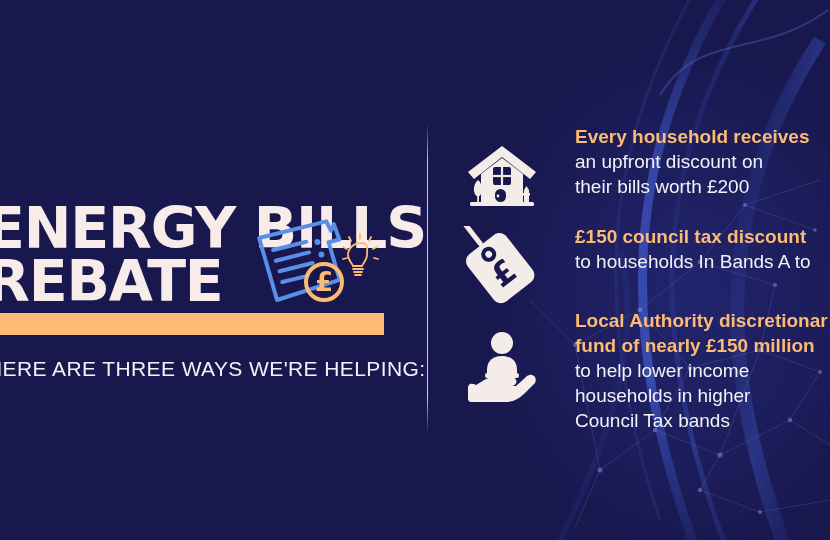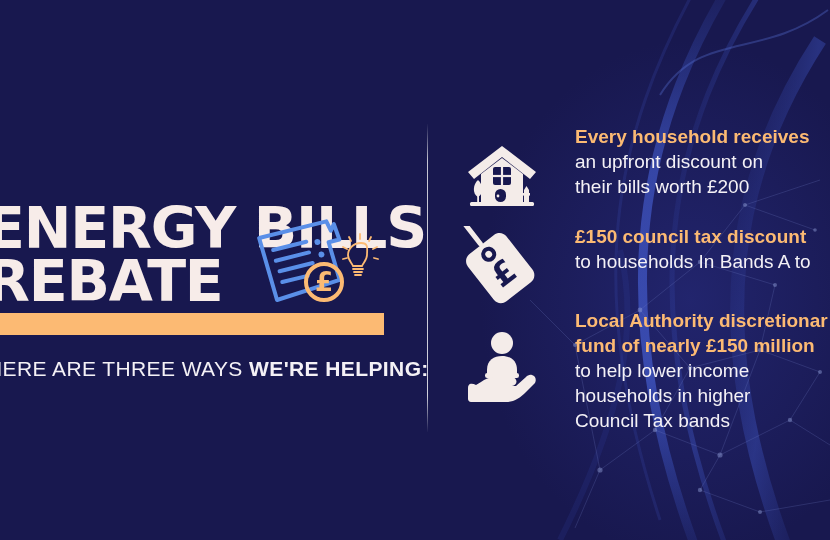--- a/index.html
+++ b/index.html
@@ -72,21 +72,21 @@
     left: -13px;
     top: 357px;
     width: 420px;
     color: #f4f1f6;
     font-family: "Liberation Sans", sans-serif;
     font-size: 21px;
     letter-spacing: 0.4px;
     white-space: nowrap;
   }
   #subtitle .strong {
-    font-weight: bold;
+    font-weight: normal;
   }
 
   
   #bill-art {
     position: absolute;
     left: 248px;
     top: 216px;
     width: 140px;
     height: 100px;
   }

